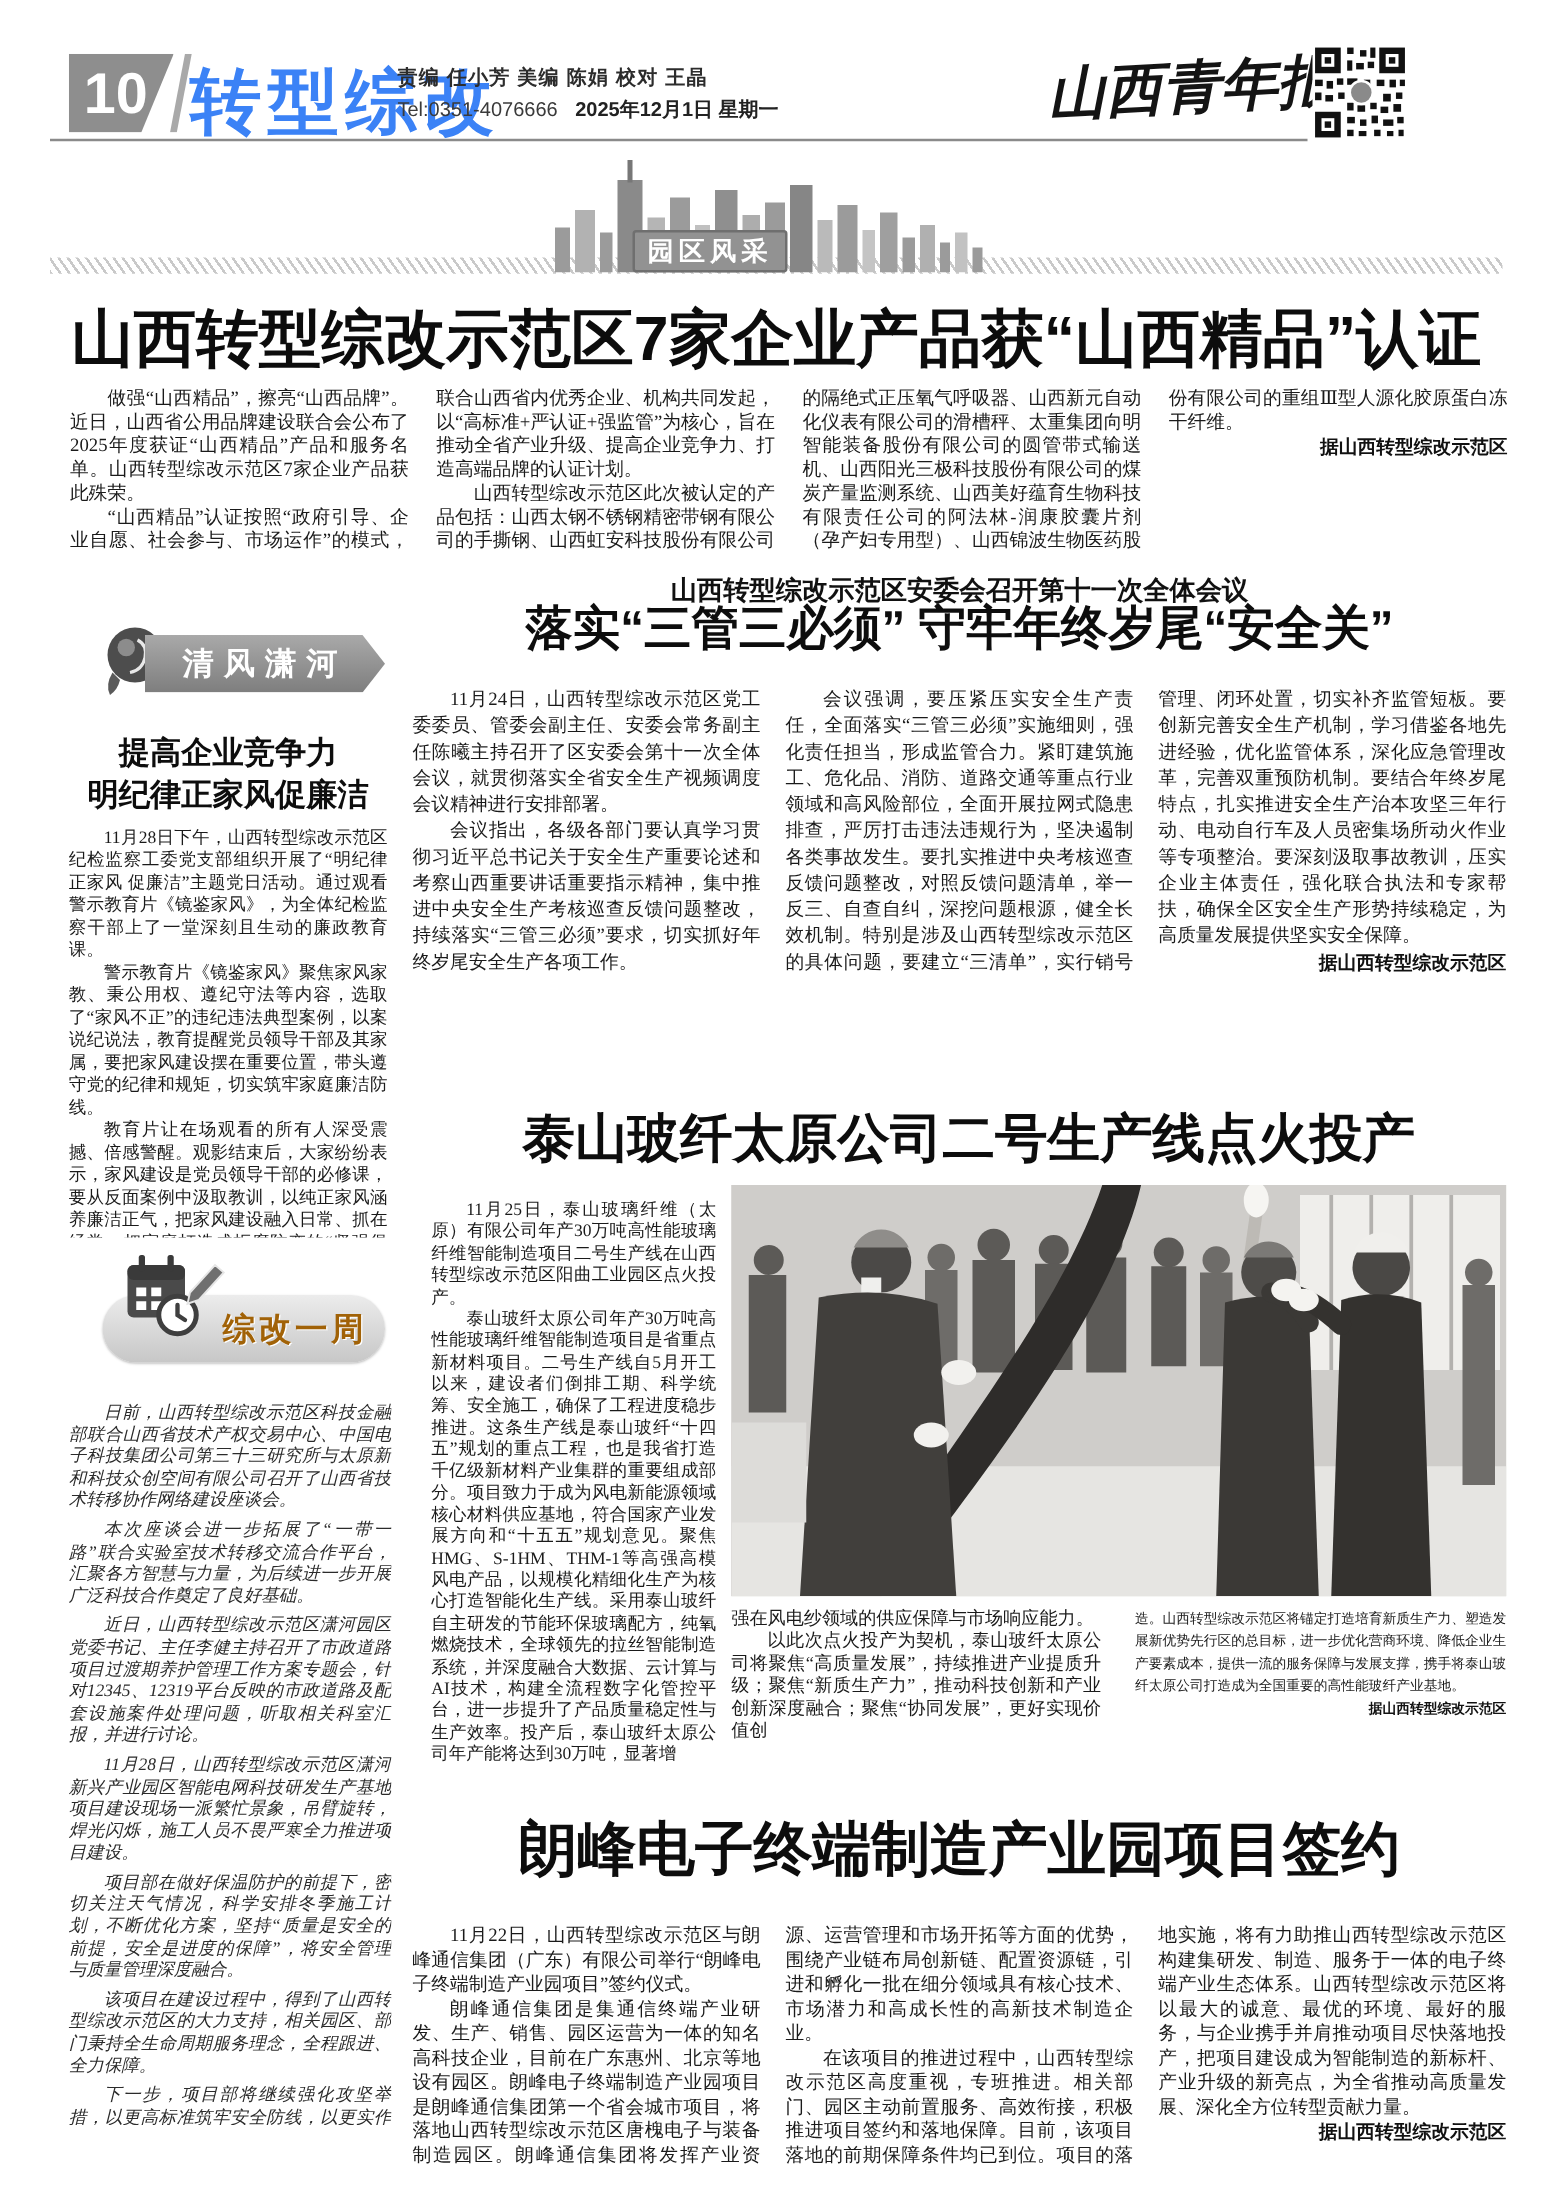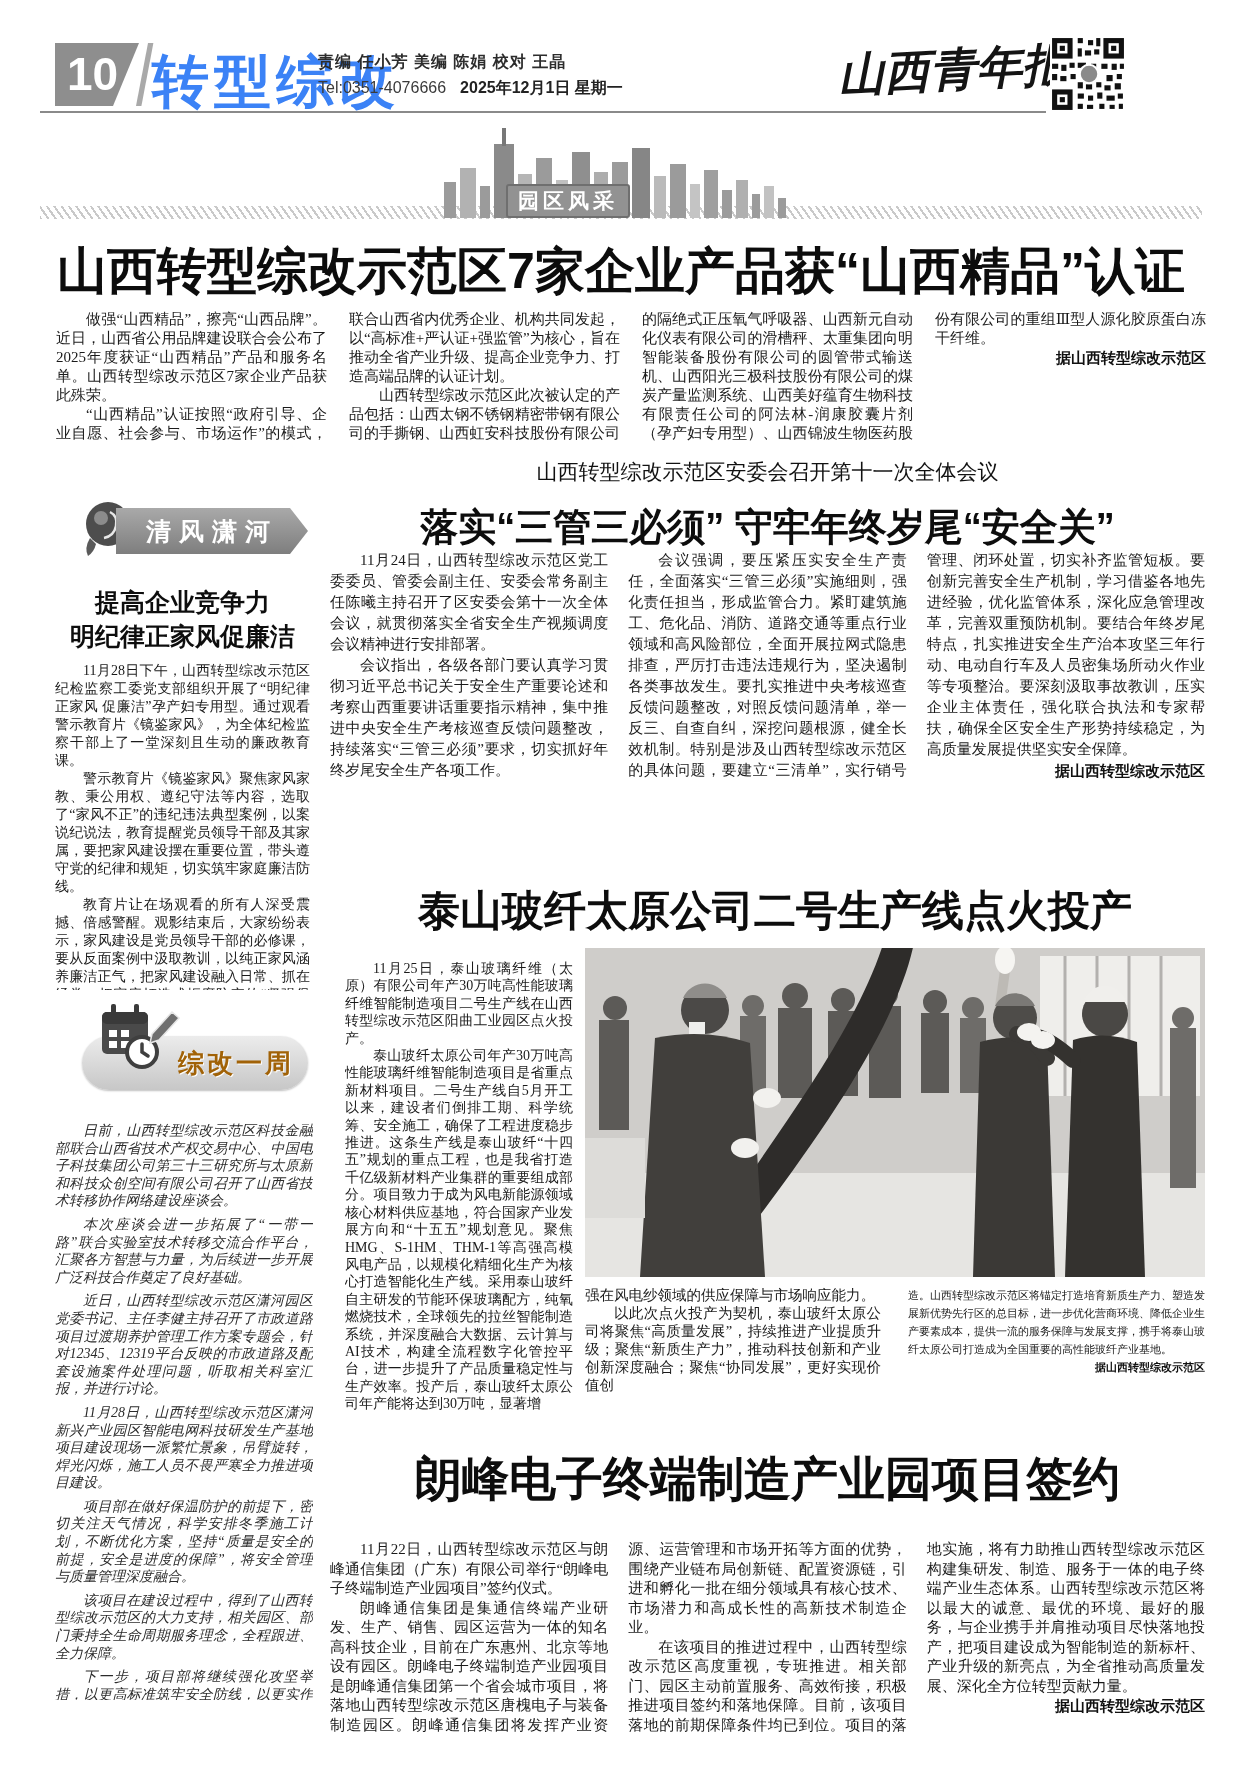--- a/index.html
+++ b/index.html
@@ -26,22 +26,22 @@
   
   .stripes{left:40px;top:206px;width:1162px;height:13px;
            background:repeating-linear-gradient(55deg,#c9c9c9 0 2px,#ffffff 2px 6px);}
   .skyline{left:438px;top:124px;}
   .banner-label{left:506px;top:184px;background:#929292;border:2px solid #6f6f6f;border-radius:3px;
                 color:#fff;font-size:21px;font-weight:900;letter-spacing:4px;padding:1px 10px;}
 
   
   .headline-xl{left:40px;top:238px;width:1162px;text-align:center;font-size:50px;font-weight:900;
                color:#0c0c0c;letter-spacing:0;white-space:nowrap;}
-  .kicker{left:330px;top:458px;width:875px;text-align:center;font-size:21px;font-weight:normal;color:#111;}
-  .headline-l{left:330px;top:502px;width:875px;text-align:center;font-size:38px;font-weight:900;color:#0d0d0d;white-space:nowrap;}
+  .kicker{left:330px;top:458px;width:875px;text-align:center;font-size:21px;font-weight:bold;color:#111;}
+  .headline-l{left:330px;top:477px;width:875px;text-align:center;font-size:38px;font-weight:900;color:#0d0d0d;white-space:nowrap;}
   .headline-taishan{left:345px;top:883px;width:860px;text-align:center;font-size:42px;font-weight:900;color:#0d0d0d;white-space:nowrap;}
   .headline-langfeng{left:330px;top:1448px;width:875px;text-align:center;font-size:47px;font-weight:900;color:#0d0d0d;white-space:nowrap;}
 
   
   .flow{overflow:hidden;text-align:justify;}
   .flow p{margin:0;text-indent:2em;}
   [data-bind-list]{display:contents;}
   .attr{font-family:"Liberation Sans","DejaVu Sans",sans-serif;font-weight:bold;text-align:right;
         text-indent:0;color:#111;}
   .a1-body{left:56px;top:310px;width:1150px;height:134px;column-count:4;column-gap:22px;
@@ -190,21 +190,21 @@
     <path d="M10,40 Q4,50 8,58 Q14,54 16,46 Z" fill="#5a5a5a"></path>
     <circle cx="21" cy="20" r="7" fill="#8c8c8c"></circle>
     <path d="M30,14 q8,4 6,14 q-2,10 -12,12" stroke="#e8e8e8" stroke-width="2.5" fill="none"></path>
   </svg>
   <div class="abs qf-banner sans" data-bind="qingfeng.badge">清风潇河</div>
   <div class="abs qf-title sans">
     <div data-bind="qingfeng.title_line1">提高企业竞争力</div>
     <div data-bind="qingfeng.title_line2">明纪律正家风促廉洁</div>
   </div>
   <div class="abs flow qf-body">
-    <div data-bind-list="qingfeng.paragraphs"><p>11月28日下午，山西转型综改示范区纪检监察工委党支部组织开展了“明纪律 正家风 促廉洁”孕产妇专用型。通过观看警示教育片《镜鉴家风》，为全体纪检监察干部上了一堂深刻且生动的廉政教育课。</p><p>警示教育片《镜鉴家风》聚焦家风家教、秉公用权、遵纪守法等内容，选取了“家风不正”的违纪违法典型案例，以案说纪说法，教育提醒党员领导干部及其家属，要把家风建设摆在重要位置，带头遵守党的纪律和规矩，切实筑牢家庭廉洁防线。</p><p>教育片让在场观看的所有人深受震撼、倍感警醒。观影结束后，大家纷纷表示，家风建设是党员领导干部的必修课，要从反面案例中汲取教训，以纯正家风涵养廉洁正气，把家风建设融入日常、抓在经常，把家庭打造成拒腐防变的“坚强堡垒”。</p></div>
+    <div data-bind-list="qingfeng.paragraphs"><p>11月28日下午，山西转型综改示范区纪检监察工委党支部组织开展了“明纪律 正家风 促廉洁”主题党日活动。通过观看警示教育片《镜鉴家风》，为全体纪检监察干部上了一堂深刻且生动的廉政教育课。</p><p>警示教育片《镜鉴家风》聚焦家风家教、秉公用权、遵纪守法等内容，选取了“家风不正”的违纪违法典型案例，以案说纪说法，教育提醒党员领导干部及其家属，要把家风建设摆在重要位置，带头遵守党的纪律和规矩，切实筑牢家庭廉洁防线。</p><p>教育片让在场观看的所有人深受震撼、倍感警醒。观影结束后，大家纷纷表示，家风建设是党员领导干部的必修课，要从反面案例中汲取教训，以纯正家风涵养廉洁正气，把家风建设融入日常、抓在经常，把家庭打造成拒腐防变的“坚强堡垒”。</p></div>
     
   </div>
 
   <div class="abs zg-pill"></div>
   <svg class="abs zg-icon" width="86" height="72" viewBox="0 0 86 72">
     <rect x="6" y="12" width="46" height="42" rx="5" fill="#4a4a4a"></rect>
     <rect x="6" y="12" width="46" height="12" rx="5" fill="#3a3a3a"></rect>
     <rect x="15" y="4" width="5" height="13" rx="2" fill="#3a3a3a"></rect>
     <rect x="38" y="4" width="5" height="13" rx="2" fill="#3a3a3a"></rect>
     <g fill="#ffffff">

